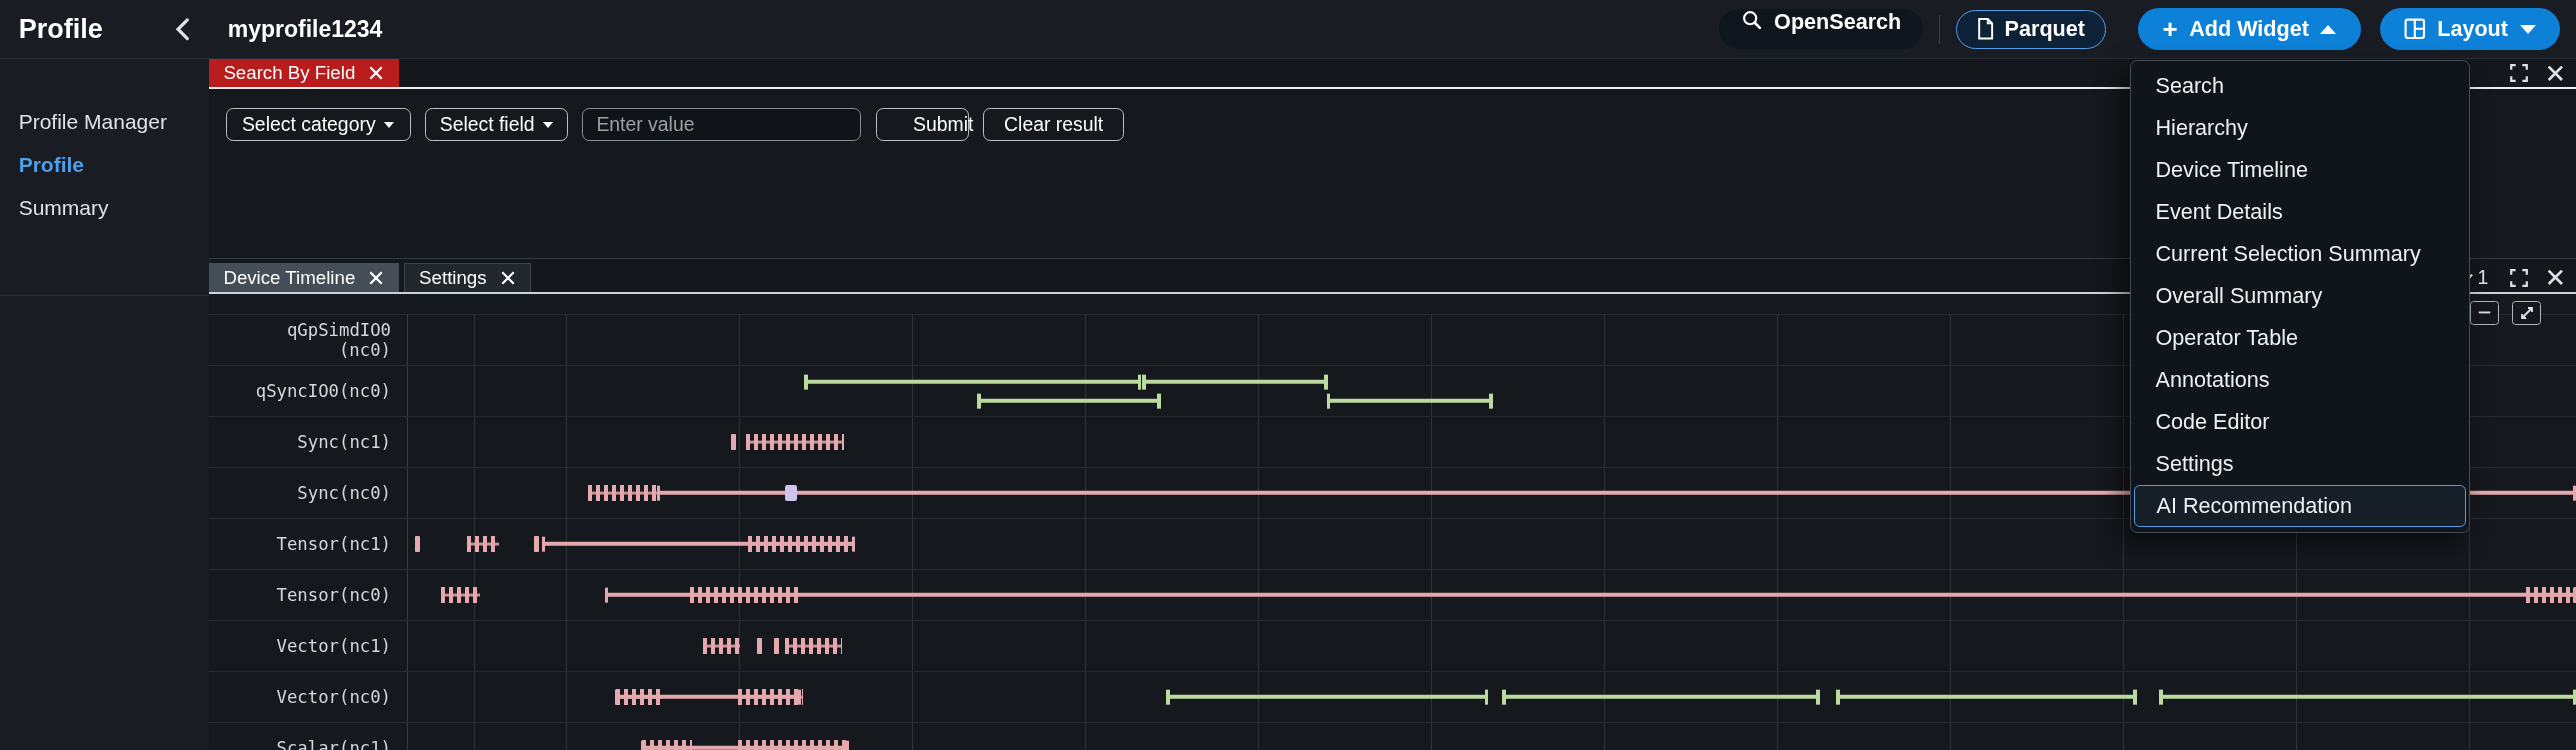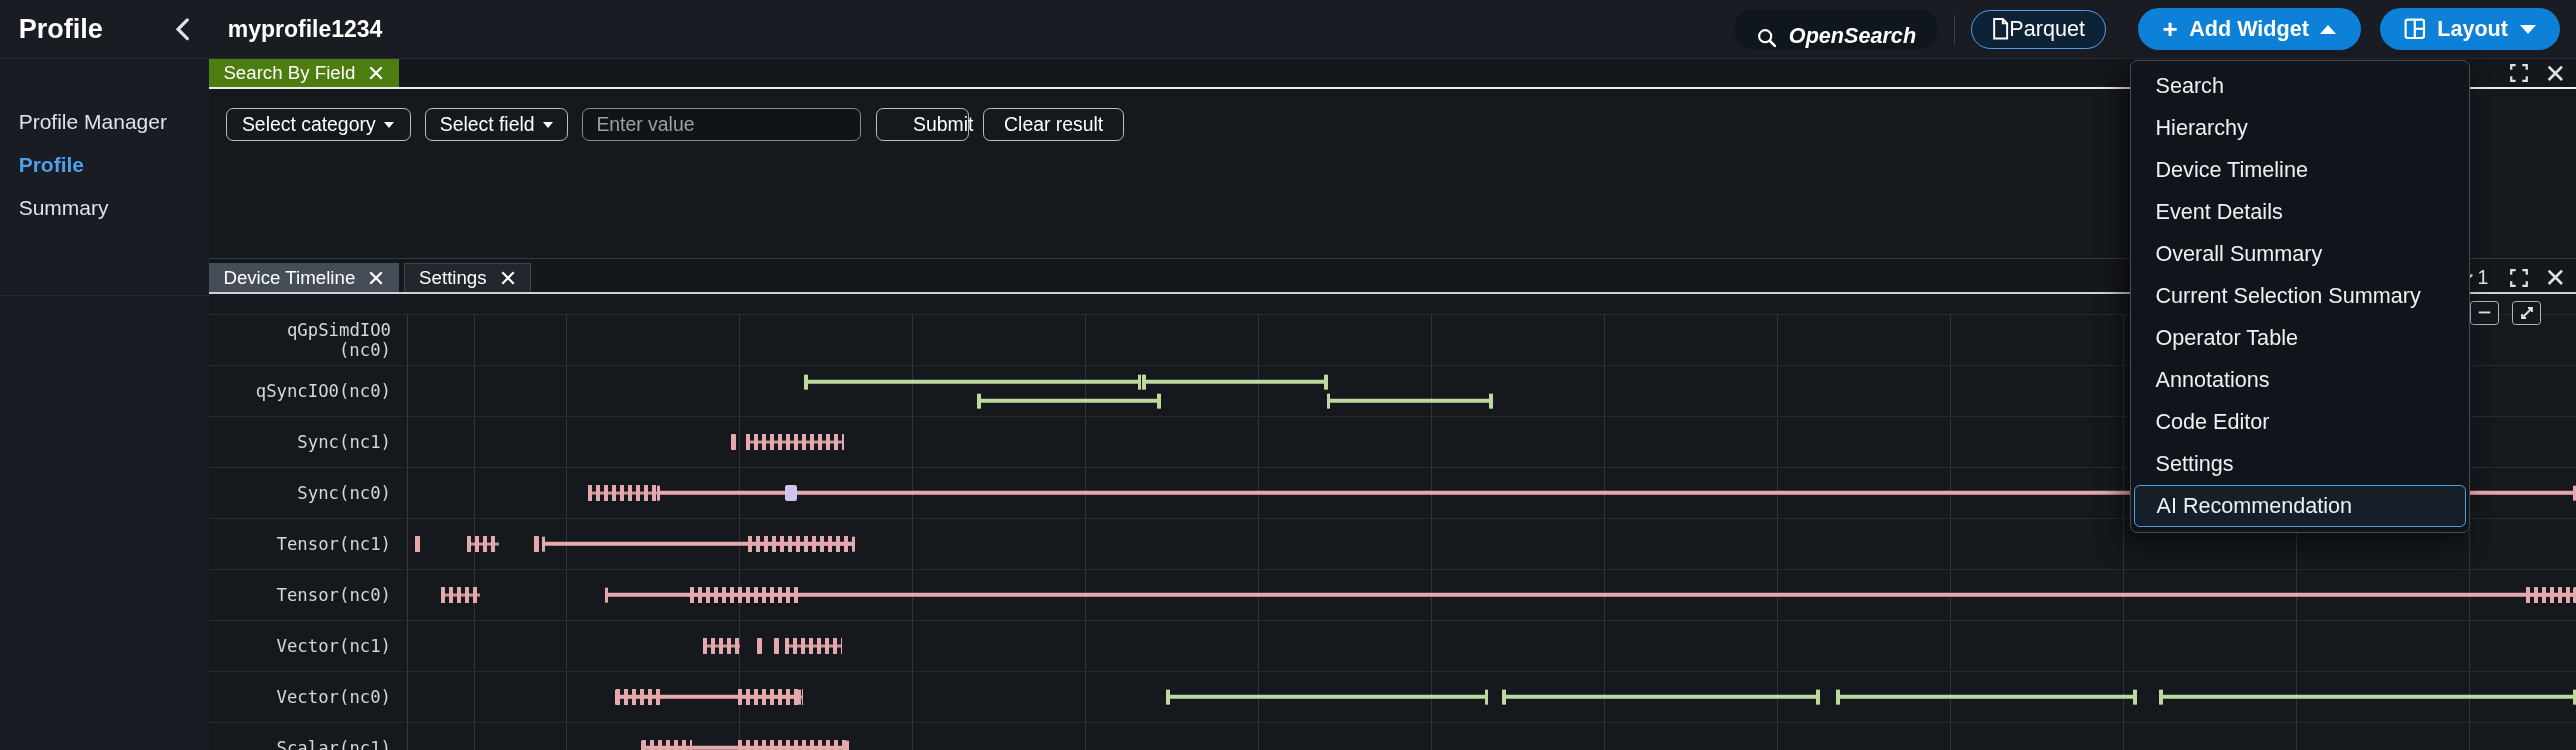--- a/index.html
+++ b/index.html
@@ -13,40 +13,40 @@
   .sidebar-nav{padding-top:42px;}
   .side-item{font-size:21px;padding:9.4px 18.7px;color:#dfe3e8;cursor:pointer;white-space:nowrap;}
   .side-item.active{color:#4d9fea;font-weight:bold;}
   .sidebar-divider{position:absolute;left:0;top:295px;width:100%;height:0.7px;background:#262c33;}
 
   
   .header{position:absolute;left:209px;top:0;right:0;height:59px;background:#191d23;border-bottom:0.7px solid #262c33;
           display:flex;align-items:center;box-sizing:border-box;z-index:10;}
   .profile-title{margin-left:18.7px;font-size:23px;font-weight:bold;color:#fff;}
   .header-right{margin-left:auto;display:flex;align-items:center;margin-right:16px;}
-  .opensearch-pill{display:flex;align-items:flex-end;gap:11.5px;background:#10161d;border-radius:20px;height:40px;
-                   padding:0 21.6px;font-size:21.6px;font-weight:bold;color:#fff;cursor:pointer;font-style:italic;}
+  .opensearch-pill{display:flex;align-items:flex-start;gap:11.5px;background:#10161d;border-radius:20px;height:40px;
+                   padding:0 21.6px;font-size:21.6px;font-weight:bold;color:#fff;cursor:pointer;}
   .header-sep{width:1.4px;height:29px;background:#3a414a;margin:0 16px;}
-  .parquet-pill{display:flex;align-items:center;height:37px;padding:0 20px;border:1.4px solid #539fe5;
-                border-radius:20px;background:#0d2236;font-size:21.6px;font-weight:normal;color:#fff;cursor:pointer;}
+  .parquet-pill{display:flex;align-items:center;gap:10px;height:37px;padding:0 20px;border:1.4px solid #539fe5;
+                border-radius:20px;background:#0d2236;font-size:21.6px;font-weight:bold;color:#fff;cursor:pointer;}
   .blue-btn{display:flex;align-items:center;gap:11.5px;height:42px;padding:0 24.5px;border-radius:21px;background:#0d80d8;
             font-size:21.6px;font-weight:bold;color:#fff;cursor:pointer;border:none;}
   .blue-btn + .blue-btn{margin-left:18.7px;}
   .add-widget{margin-left:32px;}
   .caret-up{width:0;height:0;border-left:8px solid transparent;border-right:8px solid transparent;border-bottom:9.4px solid #fff;}
   .caret-down{width:0;height:0;border-left:8px solid transparent;border-right:8px solid transparent;border-top:9.4px solid #fff;}
   .caret-down.small{border-left-width:5px;border-right-width:5px;border-top-width:6.5px;margin-left:2.9px;}
   .plus-glyph{font-size:26px;font-weight:bold;line-height:1;}
 
   
   .tabrow{position:absolute;left:209px;right:0;display:flex;align-items:flex-end;}
   .tabrow1{top:59px;height:28px;}
   .tabrow2{top:263px;height:29.5px;}
   .tab{display:flex;align-items:center;gap:13px;padding:0 14.4px;font-size:18.7px;color:#fff;height:100%;box-sizing:border-box;cursor:pointer;white-space:nowrap;}
-  .tab-blue{background:#4d7c0f;}
+  .tab-blue{background:#b91c1c;}
   .tab-gray{background:#454d57;}
   .tab-dark{background:#22272e;border:0.7px solid #3d444c;margin-left:5px;}
   .panel-icons{position:absolute;right:11.5px;top:0;height:100%;display:flex;align-items:center;gap:17.3px;}
   .sel-count{display:flex;align-items:center;gap:4.3px;font-size:19.4px;color:#dfe3e7;margin-right:2.9px;}
   .icon-btn{display:flex;align-items:center;justify-content:center;cursor:pointer;background:none;border:none;padding:0;}
 
   
   .search-panel{position:absolute;left:209px;top:87px;right:0;height:172px;background:#15181d;
                 border-top:2.2px solid #e9edf1;border-bottom:0.7px solid #343a41;box-sizing:border-box;}
   .sp-controls{display:flex;gap:14.4px;margin:19.4px 0 0 16.6px;align-items:center;}
@@ -352,22 +352,22 @@
           </div>
         </div>
       </div>
   </div>
 
   <div class="widget-menu">
       <div class="menu-item">Search</div>
       <div class="menu-item">Hierarchy</div>
       <div class="menu-item">Device Timeline</div>
       <div class="menu-item">Event Details</div>
+      <div class="menu-item">Current Selection Summary</div>
       <div class="menu-item">Overall Summary</div>
-      <div class="menu-item">Current Selection Summary</div>
       <div class="menu-item">Operator Table</div>
       <div class="menu-item">Annotations</div>
       <div class="menu-item">Code Editor</div>
       <div class="menu-item">Settings</div>
       <div class="menu-item highlighted">AI Recommendation</div>
     </div>
 
 </div>
 
 

